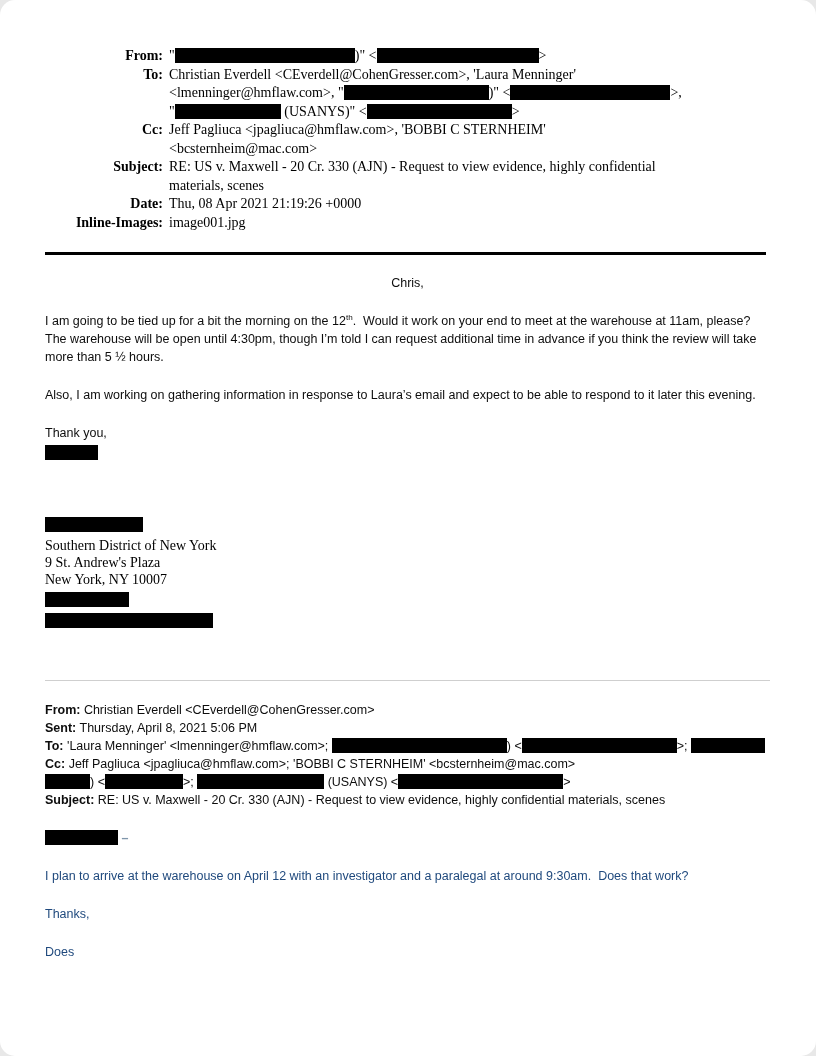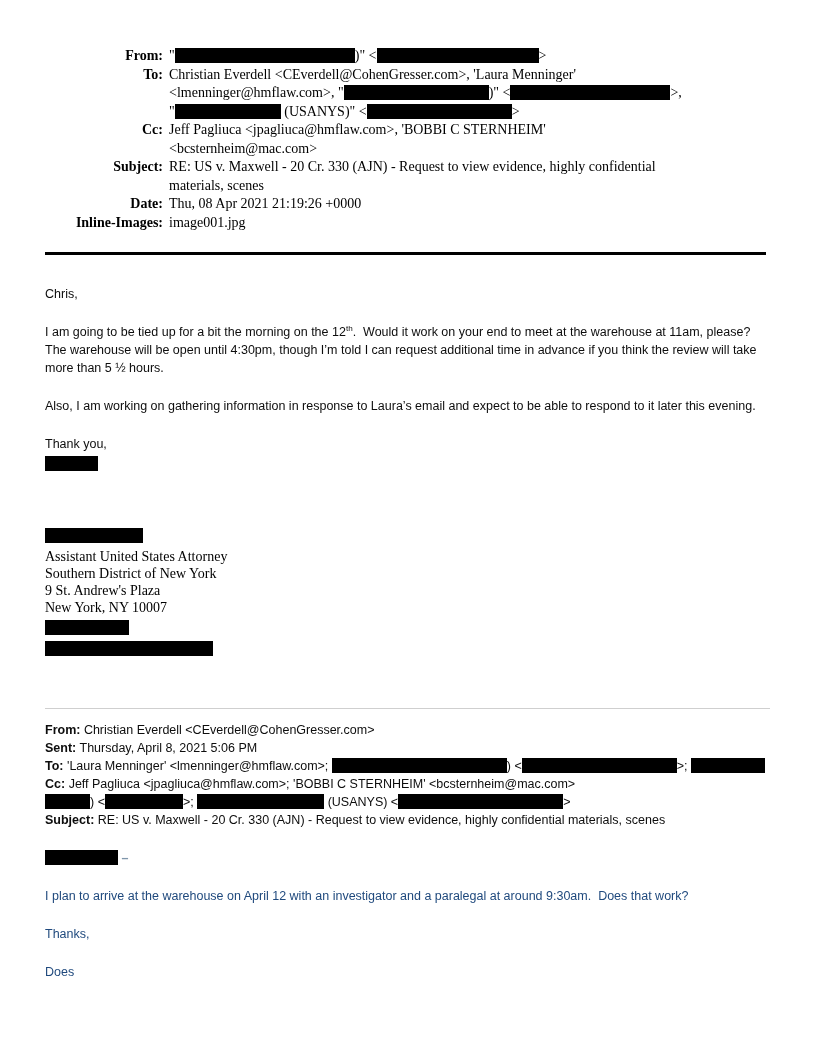--- a/index.html
+++ b/index.html
@@ -1,19 +1,19 @@
 <!DOCTYPE html>
 <html><head>
 <meta charset="utf-8">
 <style>
   html,body { margin:0; padding:0; background:#e8e8e8; }
   .page {
     position:relative; width:816px; height:1056px; margin:0 auto;
     background:#ffffff; box-sizing:border-box;
-    padding:47px 46px 0 45px; overflow:hidden;
+    padding:47px 46px 0 45px; overflow:hidden;border-radius:15px;
   }
   
   .hdr {
     display:grid; grid-template-columns:118px auto; column-gap:6px;
     font-family:"Liberation Serif", serif; font-size:14px; line-height:18.5px; color:#000;
   }
   .hl { font-weight:bold; text-align:right; white-space:nowrap; }
   .hv {}
   .ln { white-space:pre; }
   
@@ -23,32 +23,32 @@
   }
   
   .rule-thick { height:3px; background:#000000; width:721px; margin-top:20px; }
   .rule-thin  { border-top:1px solid #cfcfcf; margin-top:50px; }
   
   .body-text {
     font-family:"Liberation Sans", sans-serif; font-size:12.5px;
     line-height:18px; color:#0d0d0d;
   }
   .body-text p { margin:20px 0 0 0; white-space:pre-wrap; }
-  p.greet0 { margin-top:30px; }
+  p.greet0 { margin-top:19px;text-align:center; }
   p.closing { margin-bottom:2px; }
   sup { font-size:0.65em; line-height:0; vertical-align:super; }
   
   .sig { margin-top:54px; }
   .sig-serif {
     margin-top:3px; font-family:"Liberation Serif", serif;
     font-size:14px; line-height:17px; color:#000;
   }
   .bar-line { margin-top:3px; }
   
-  .quoted { margin-top:12px; }
+  .quoted { margin-top:20px; }
   .quoted .q { line-height:18px; }
   .quoted b { font-weight:bold; }
   .greet { margin-top:20px; }
   .dash { color:#7f96ab; font-weight:bold; }
   .blue { color:#1f497d; }
 </style>
 </head>
 <body>
 
 <div class="page">
@@ -97,21 +97,20 @@
     <p>I am going to be tied up for a bit the morning on the 12<sup>th</sup>.  Would it work on your end to meet at the warehouse at 11am, please?  The warehouse will be open until 4:30pm, though I’m told I can request additional time in advance if you think the review will take more than 5 ½ hours.</p>
 
     <p>Also, I am working on gathering information in response to Laura’s email and expect to be able to respond to it later this evening.</p>
 
     <p class="closing">Thank you,</p>
     <div class="ln"><span class="redact" style="width: 53px;"></span></div>
 
     <div class="sig">
       <div class="ln"><span class="redact" style="width: 98px;"></span></div>
       <div class="sig-serif">
-        <div>Assistant United States Attorney</div>
         <div>Southern District of New York</div>
         <div>9 St. Andrew's Plaza</div>
         <div>New York, NY 10007</div>
       </div>
       <div class="ln bar-line"><span class="redact" style="width: 84px;"></span></div>
       <div class="ln bar-line"><span class="redact" style="width: 168px;"></span></div>
     </div>
 
     <div class="rule-thin"></div>
 

